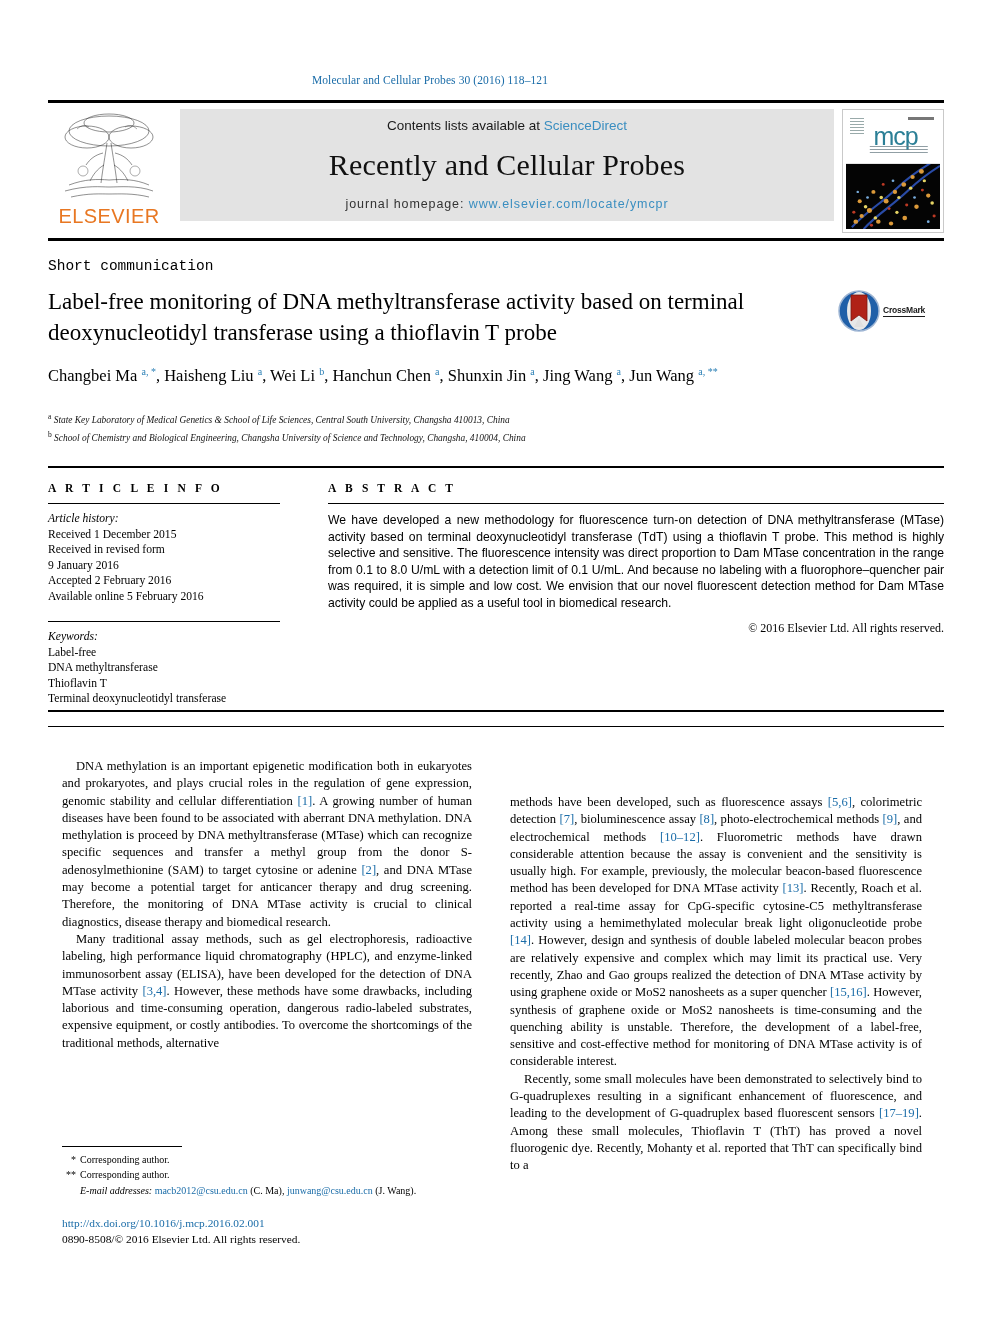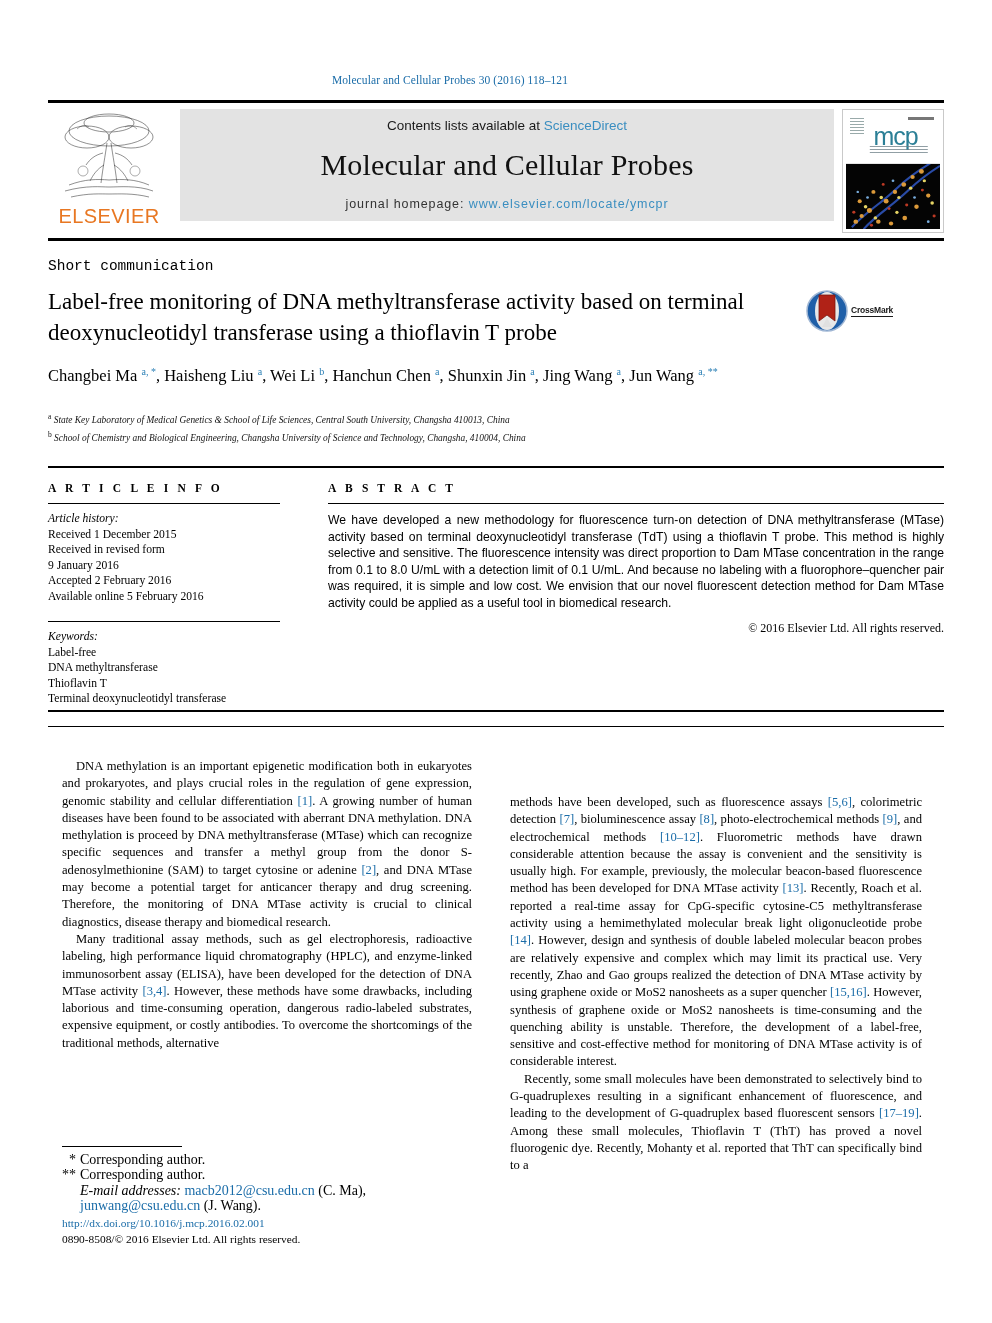--- a/index.html
+++ b/index.html
@@ -26,21 +26,20 @@
   .running-head {
     position: absolute;
     top: 74px;
     left: 0;
     width: 860px;
     text-align: center;
     font-size: 11.5px;
     color: #1a6ca8;
     font-family: "Liberation Serif", serif;
     letter-spacing: 0.1px;
-    padding-left: 20px;
   }
 
   
   .masthead {
     position: absolute;
     left: 48px;
     top: 100px;
     width: 896px;
   }
   .rule-thick {
@@ -182,21 +181,21 @@
     left: 48px;
     top: 286px;
     width: 770px;
     font-size: 23px;
     line-height: 31px;
     font-family: "Liberation Serif", serif;
     color: #000;
   }
   .crossmark {
     position: absolute;
-    left: 806px;
+    left: 838px;
     top: 286px;
     width: 106px;
     height: 50px;
     display: flex;
     align-items: center;
   }
   .crossmark-label {
     font-family: "Liberation Sans", sans-serif;
     font-size: 8.5px;
     font-weight: bold;
@@ -324,21 +323,21 @@
     top: 1146px;
     width: 120px;
     height: 1px;
     background: #000;
   }
   .footnotes {
     position: absolute;
     left: 62px;
     top: 1152px;
     width: 420px;
-    font-size: 14px;
+    font-size: 10px;
     line-height: 15.4px;
     font-family: "Liberation Serif", serif;
   }
   .footnotes .fn-mark {
     display: inline-block;
     width: 14px;
     text-align: right;
     margin-right: 4px;
   }
   .footnotes .email-lead {
@@ -390,21 +389,21 @@
             <circle cx="78" cy="62" r="5" fill="none"></circle>
           </g>
         </svg>
         <div class="elsevier-word">ELSEVIER</div>
       </div>
 
       <div class="journal-band">
         <div class="contents-line">
           <span>Contents lists available at </span><span class="sd">ScienceDirect</span>
         </div>
-        <div class="journal-title">Molecular and Cellular Probes</div>
+        <div class="journal-title">Recently and Cellular Probes</div>
         <div class="homepage-line">
           <span>journal homepage: </span><span class="url">www.elsevier.com/locate/ymcpr</span>
         </div>
       </div>
 
       <div class="cover-thumb">
         <div class="cover-top">
           <div class="cover-strip"></div>
           <div class="cover-toptext"></div>
           <div class="cover-mcp">mcp</div>

